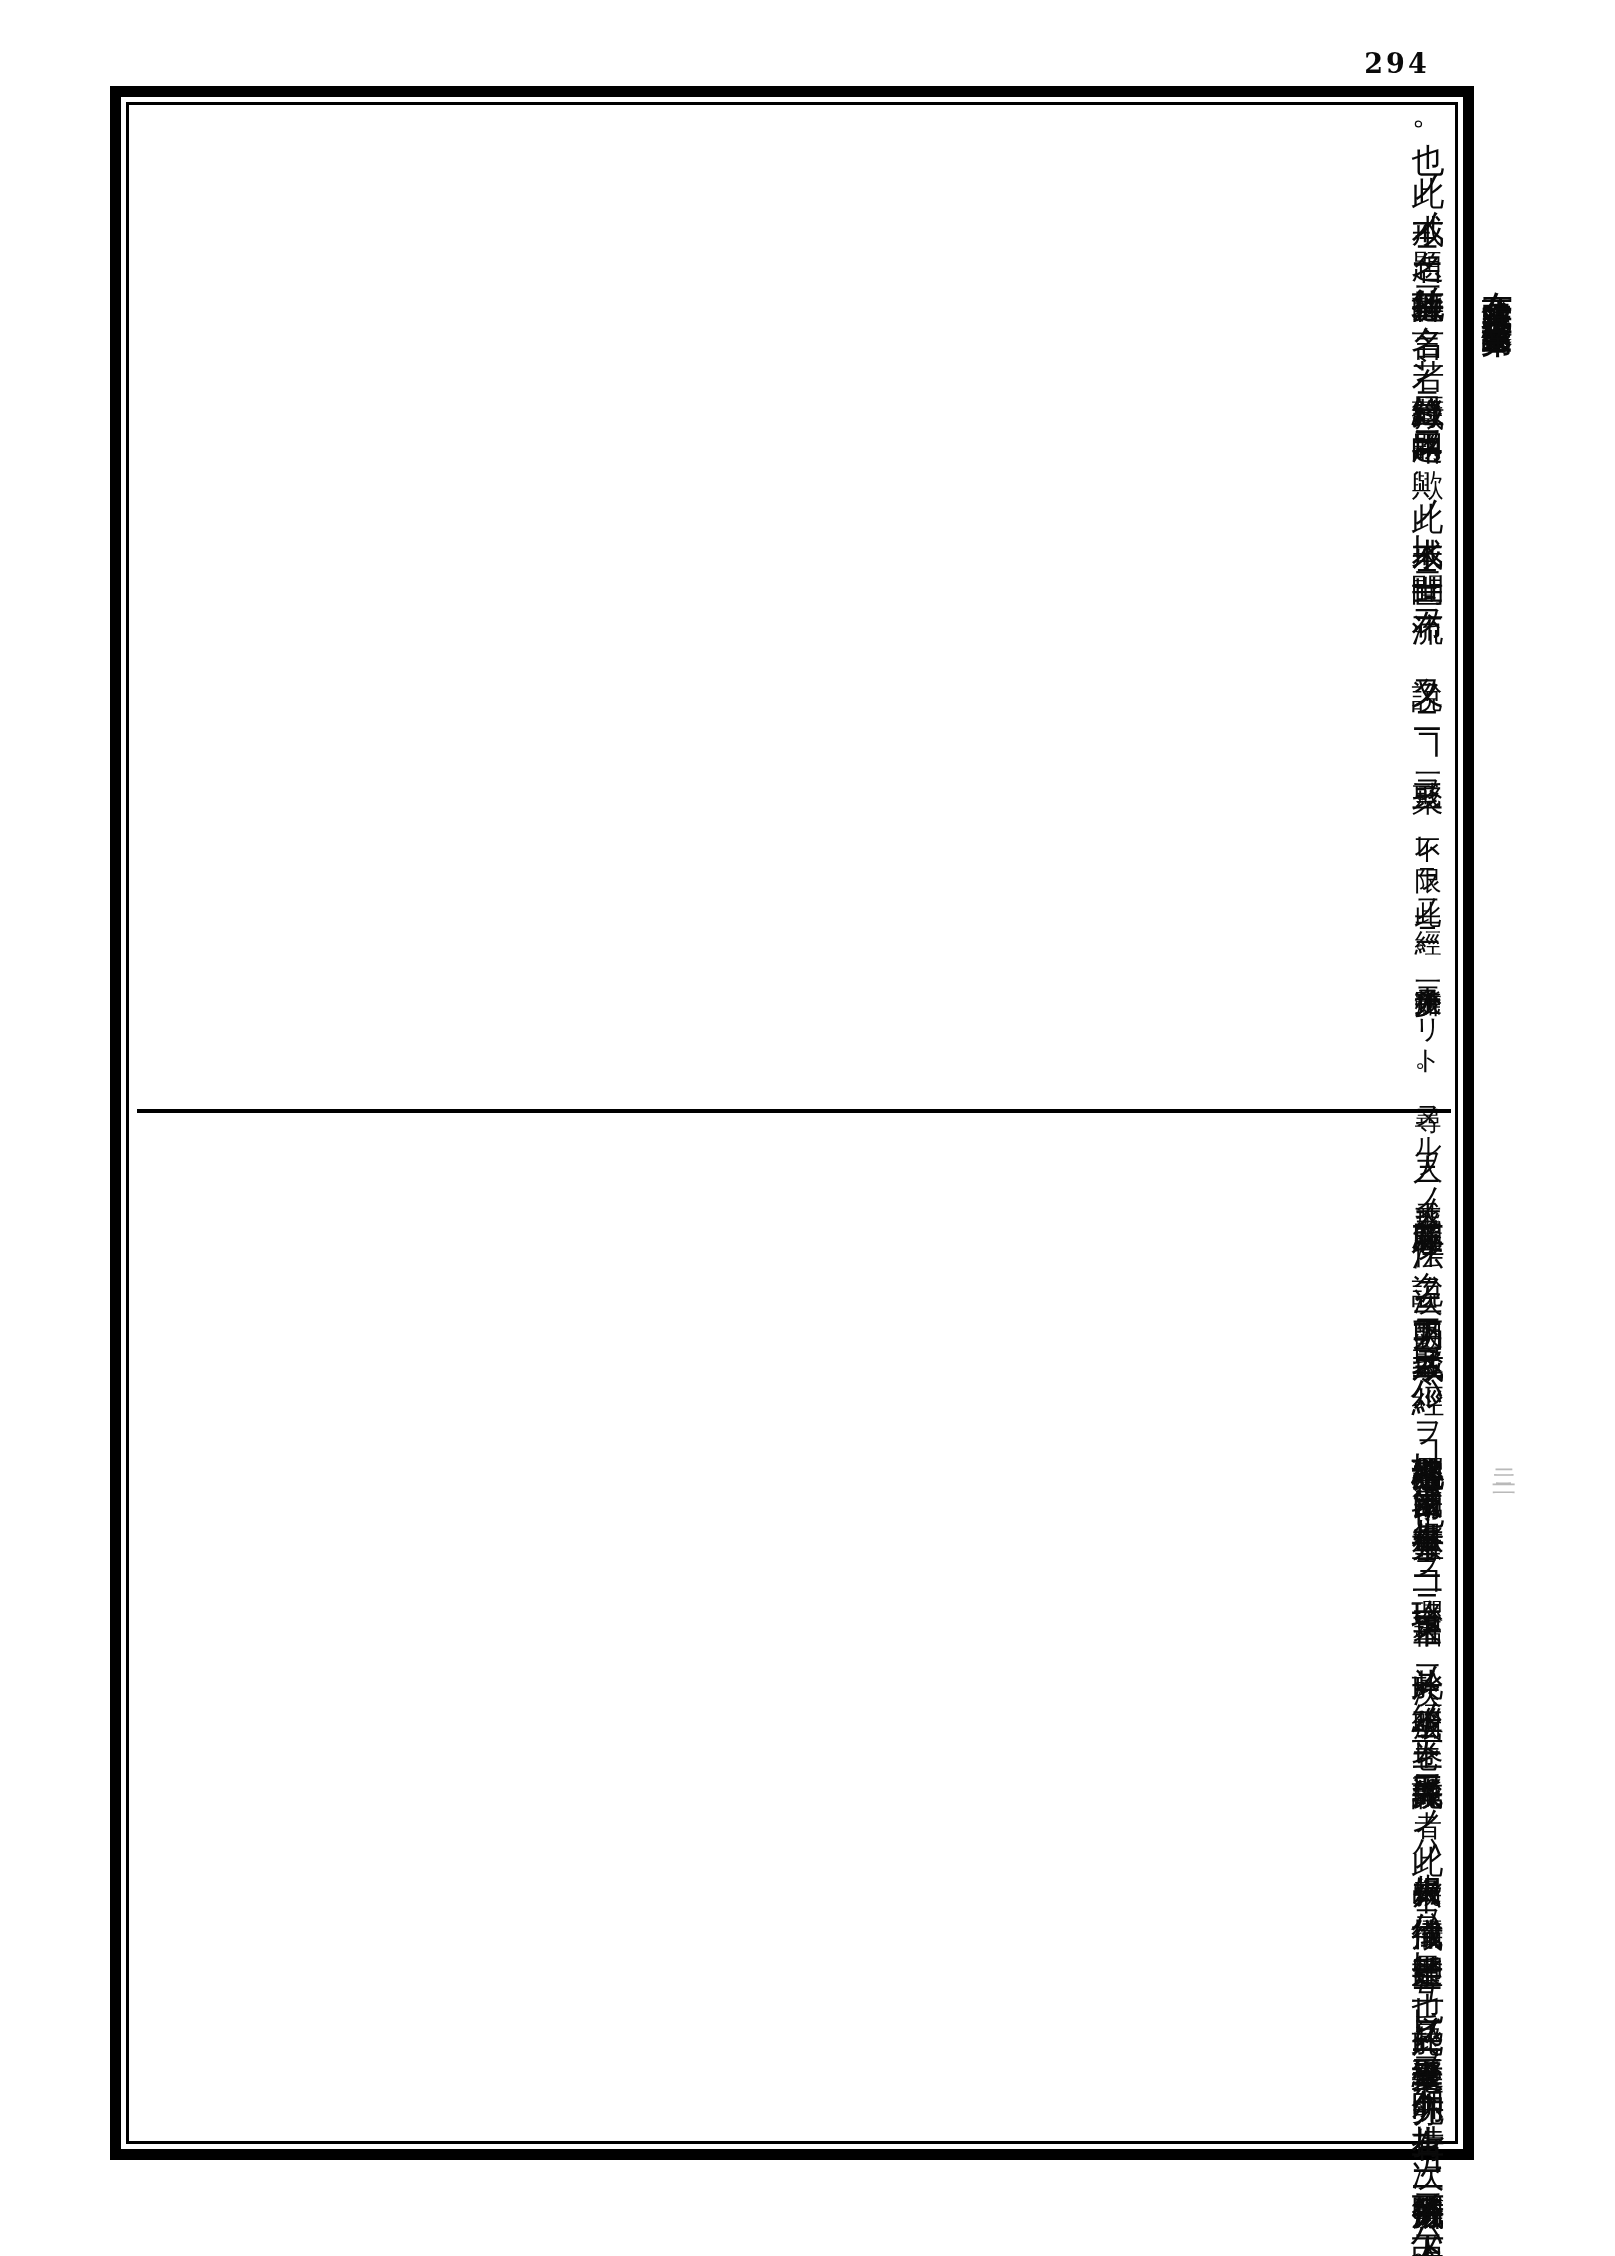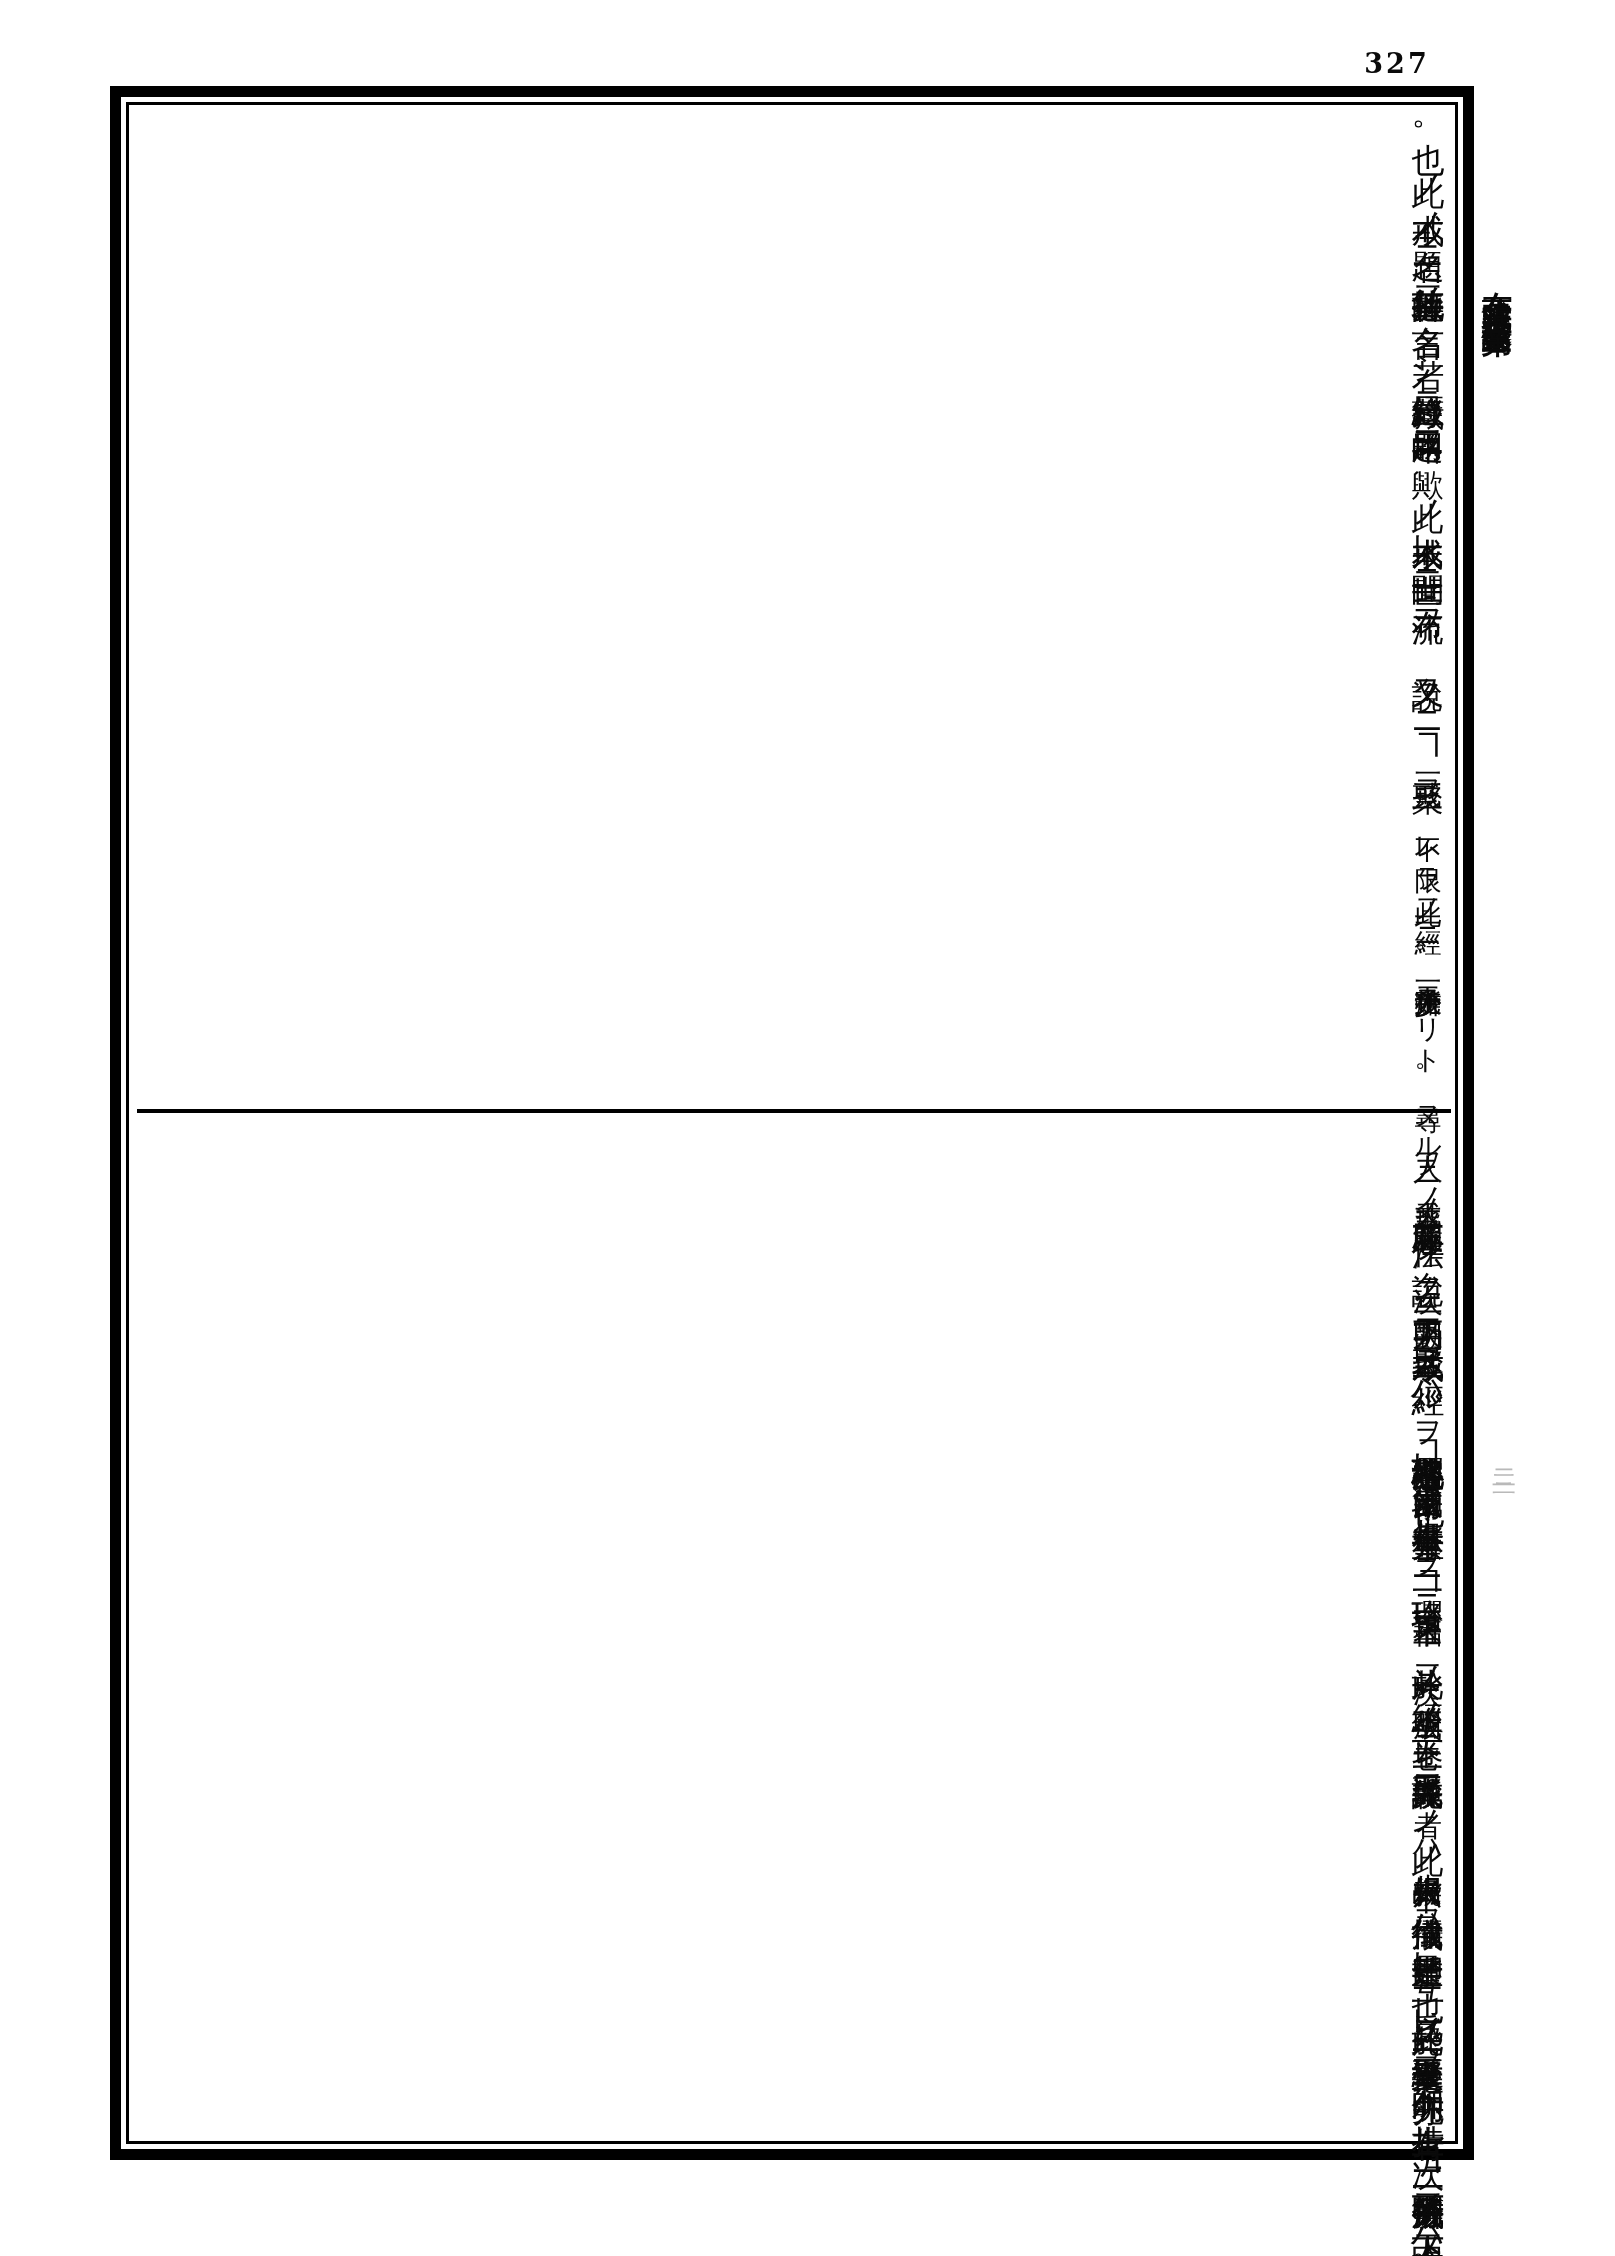--- a/index.html
+++ b/index.html
@@ -45,21 +45,21 @@
     position:absolute; left:1492px; top:1452px; height:90px;
     writing-mode:vertical-rl; text-orientation:upright;
     font-size:24px; line-height:1; letter-spacing:4px; color:#b9b9b9;
   }
 </style>
 </head>
 <body>
 
 <div class="page">
 
-  <div class="page-number">327</div>
+  <div class="page-number">294</div>
 
   <div class="margin-title">布薩式辨正返破論卷第二</div>
 
   <div class="leaf-number">二三</div>
 
   <div class="frame">
     <div class="frame-inner">
       <div class="text-area">
 
         <div class="register register-upper"><div class="col" style="font-size: 33px;">也。此ノ戒本ノ題名ニ無二菩薩地持ノ名言一。若シ經藏目錄ニ</div><div class="col" style="font-size: 32px;">用二略題一ヲ歟。此ノ戒本未レ聞二世ニ流布一ヲ。又說クニヿ三聚</div><div class="col" style="font-size: 27px;">戒一ヲ。不レ限ラ二此ノ經一ニ。予所見雖二狹少一ナリト。尋ヌルニ大乘戒ノ</div><div class="col" style="font-size: 33px;">作法一ヲ說クニ三聚戒ヲ一經ハ。瓔珞占察心地觀是レ也。十重禁</div><div class="col" style="font-size: 32px;">亦有リニ瓔珞一ニ。於二此ノ經ノ下卷一ニ先說二三聚戒一ヲ。此ノ</div><div class="col" style="font-size: 32px;">中ノ攝律儀戒ハ卽十重禁是レ也。於二此ノ三聚一經書三受十重一。</div><div class="col" style="font-size: 33px;">亦先明ケ有ルヿヲ二上中下ノ三品受戒一。次說テ二諸佛ノ通說</div></div>

